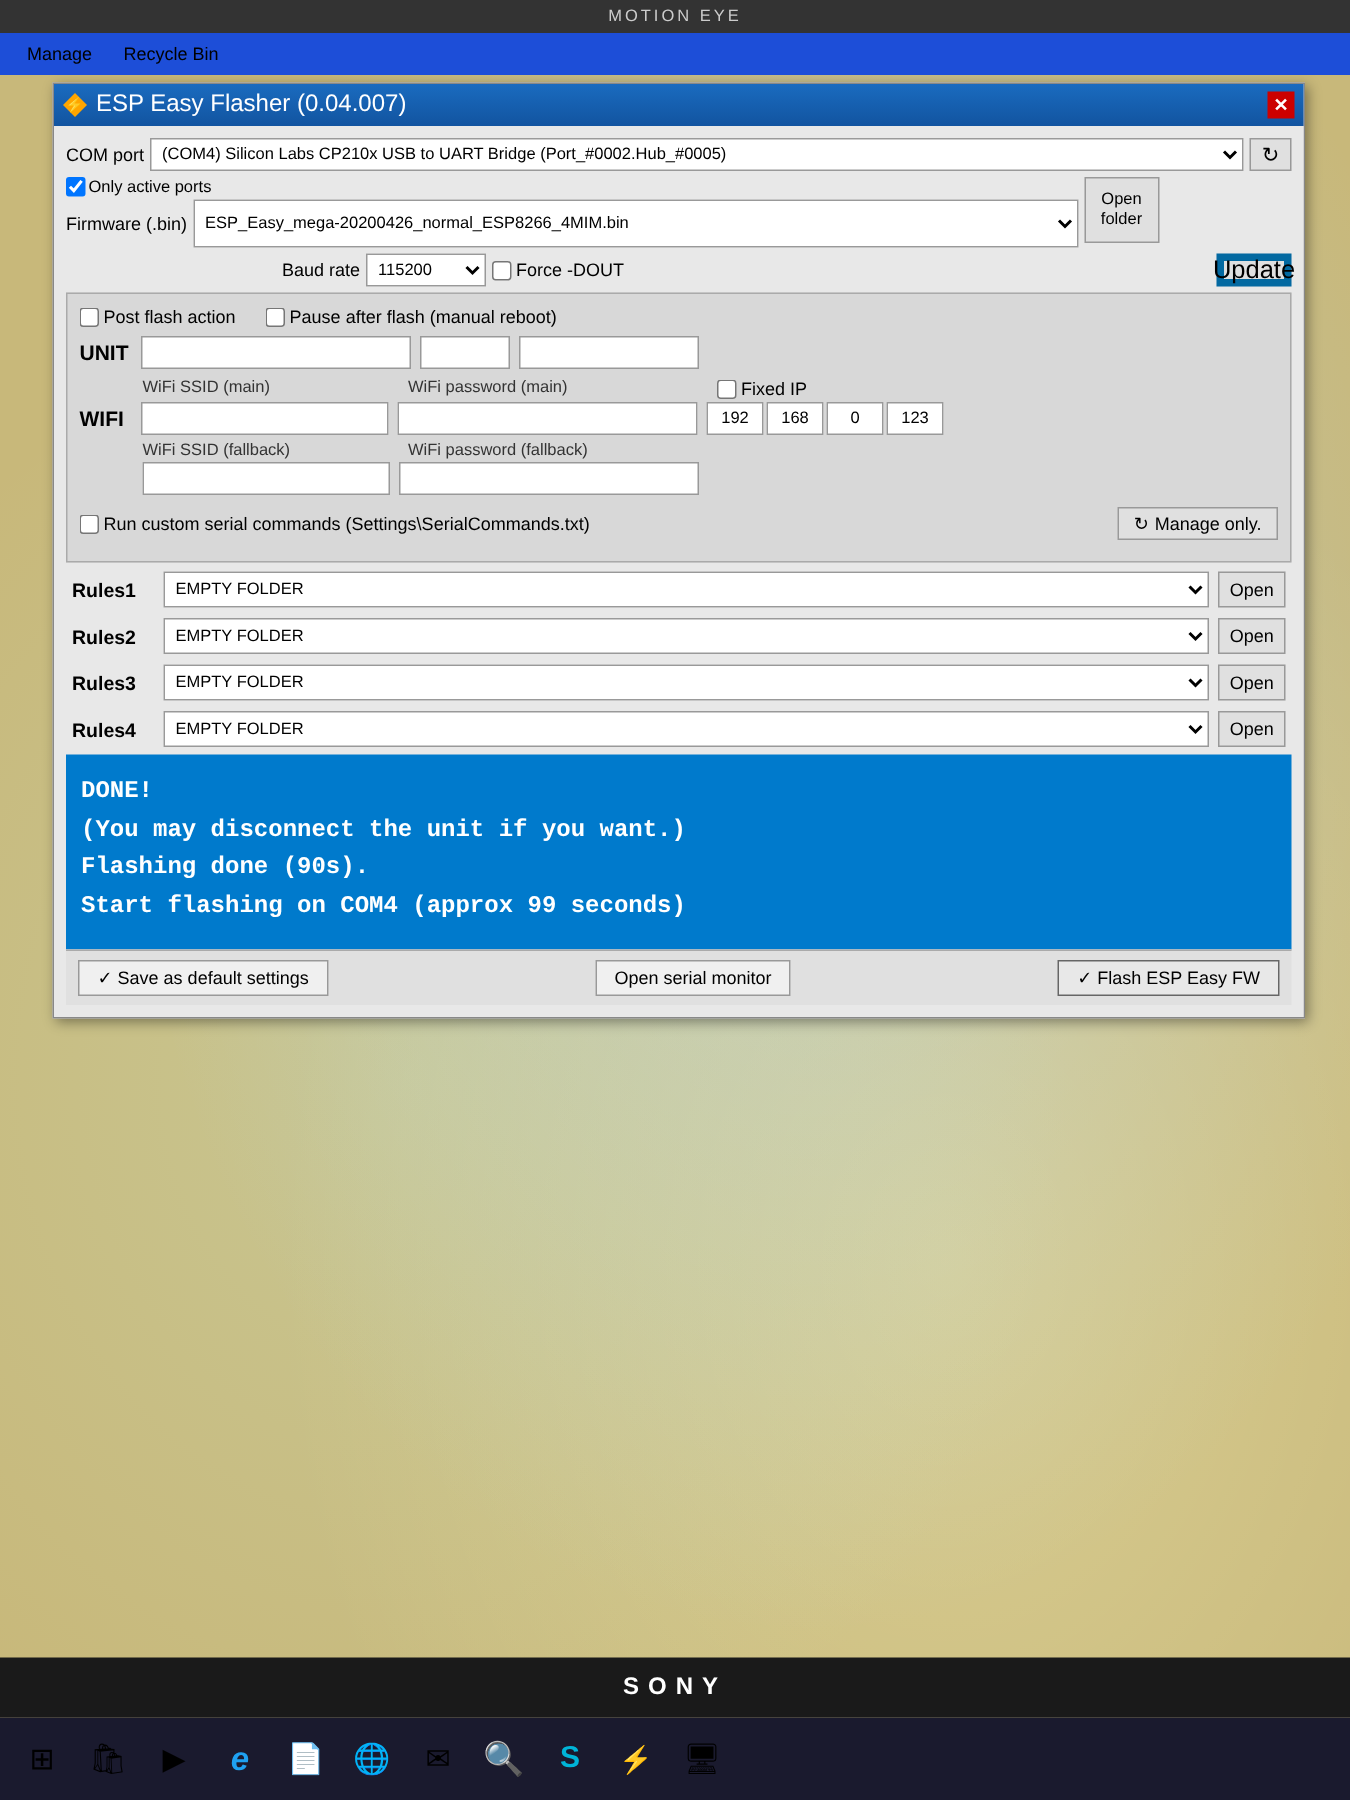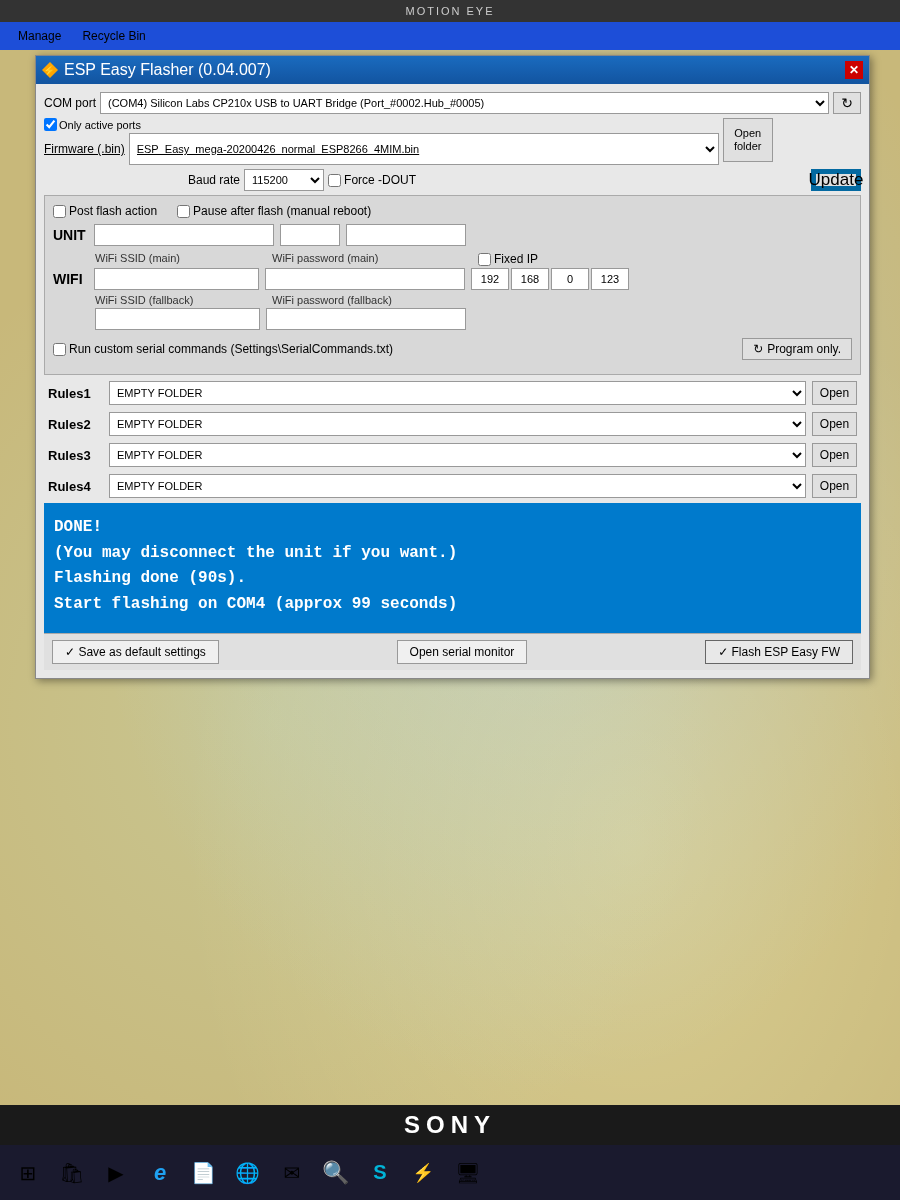--- a/index.html
+++ b/index.html
@@ -340,21 +340,21 @@
       bottom: 55px;
       left: 0; right: 0;
       height: 40px;
       background: #1a1a1a;
       display: flex;
       align-items: center;
       justify-content: center;
     }
     .sony-text {
       color: white;
-      font-size: 24px;
+      font-size: 16px;
       font-weight: bold;
       letter-spacing: 6px;
     }
 
     .only-active-cb {
       font-size: 11px;
       display: flex;
       align-items: center;
       gap: 2px;
     }
@@ -401,21 +401,21 @@
       </select>
       <div class="refresh-btn">↻</div>
     </div>
 
     <div class="row" style="align-items:flex-start; gap:4px;">
       <div style="display:flex; flex-direction:column; gap:2px;">
         <label class="only-active-cb">
           <input type="checkbox" checked="" style="">
           <span>Only active ports</span>
         </label>
-        <div style="display:flex; align-items:center; gap:4px;text-decoration:underline;">
+        <div style="display:flex; align-items:center; gap:4px;">
           <span class="label">Firmware (.bin)</span>
           <select style="width: 590px; height:32px; font-size:11px;">
             <option>ESP_Easy_mega-20200426_normal_ESP8266_4MIM.bin</option>
           </select>
         </div>
       </div>
       <button class="open-folder-btn" style="white-space:pre-line; font-size:11px; height:44px;">Open
 folder</button>
     </div>
 
@@ -485,21 +485,21 @@
         <input type="text" class="text-input wifi-pass-input" value="" style="">
       </div>
 
       <div class="serial-cmd-row" style="margin-top:8px;">
         <label class="checkbox-label">
           <input type="checkbox" style="">
           <span>Run custom serial commands (Settings\SerialCommands.txt)</span>
         </label>
         <button class="program-only-btn">
           <span>↻</span>
-          <span>Program only.</span>
+          <span>Manage only.</span>
         </button>
       </div>
 
     </div>
 
     <div>
       <div class="rules-row">
         <span class="rules-label">Rules1</span>
         <select class="rules-select">
           <option>EMPTY FOLDER</option>

